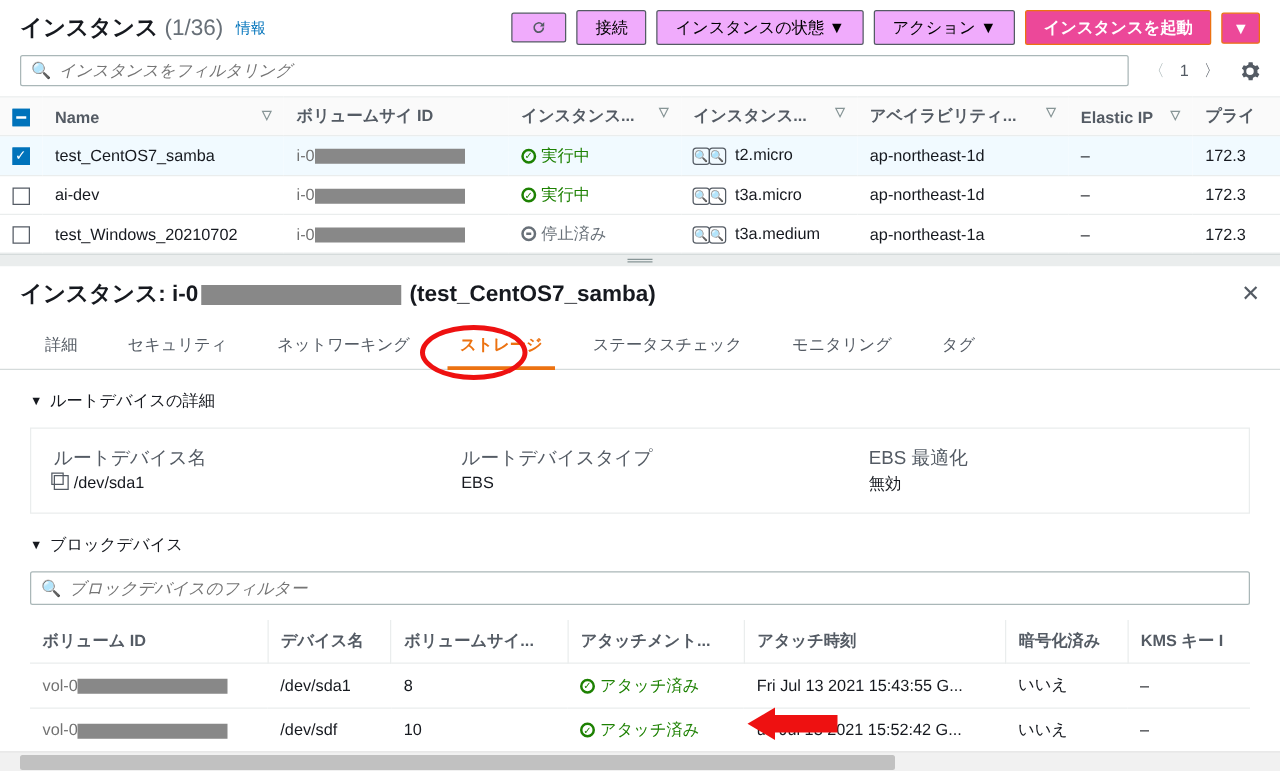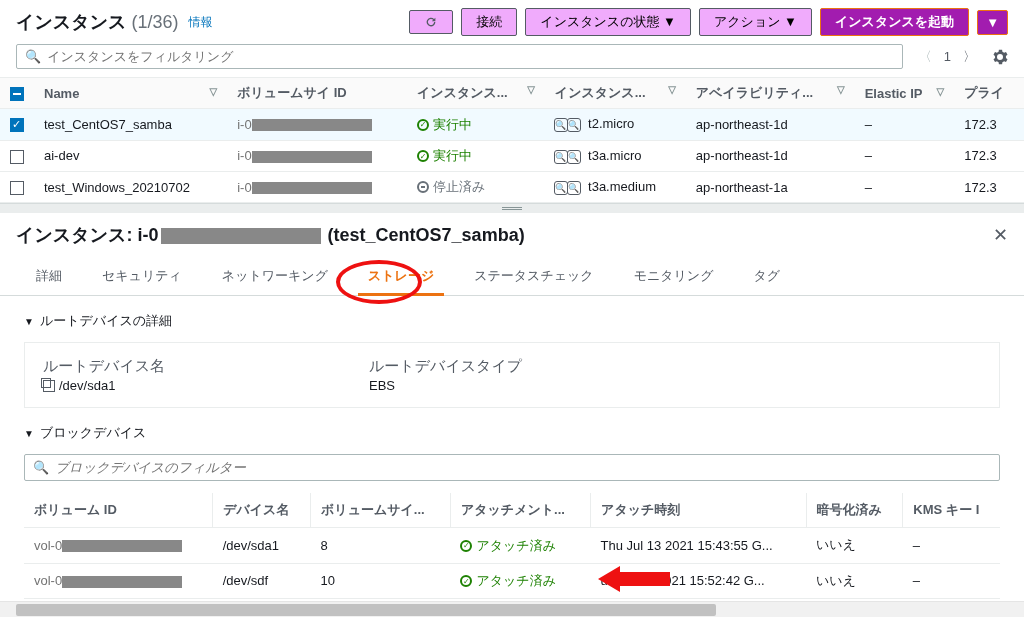--- a/index.html
+++ b/index.html
@@ -3,26 +3,26 @@
 <meta charset="utf-8">
 <style>
 *{box-sizing:border-box;margin:0;padding:0;font-family:"Amazon Ember","Helvetica Neue",Arial,sans-serif}
 body{font-size:13px;color:#16191f;background:#fff;width:1024px;height:617px;overflow:hidden}
 .header{display:flex;align-items:center;padding:8px 16px 4px;gap:10px}
 .header h1{font-size:18px;font-weight:700}
 .header .count{font-weight:400;color:#687078}
 .header .info{color:#0073bb;font-size:12px}
 .header-actions{margin-left:auto;display:flex;gap:8px;align-items:center}
 .btn{border:1px solid #545b64;background:#f0abfc;padding:4px 14px;font-size:13px;border-radius:2px;cursor:pointer;display:inline-flex;align-items:center;gap:4px}
-.btn-primary{background:#a21caf;border-color:#ec7211;color:#fff;font-weight:700}
+.btn-primary{background:#ec4899;border-color:#ec7211;color:#fff;font-weight:700}
 .btn-primary.caret{padding:4px 8px}
 .btn svg{width:14px;height:14px}
 .filter-row{padding:4px 16px 8px;display:flex;align-items:center;gap:12px}
 .filter-input{flex:1;border:1px solid #aab7b8;border-radius:2px;padding:4px 8px;display:flex;align-items:center;gap:6px;color:#687078}
-.filter-input input{border:0;outline:0;flex:1;font-size:13px;color:#8b5cf6}
+.filter-input input{border:0;outline:0;flex:1;font-size:13px;font-style:italic;color:#8b5cf6}
 .pager{display:flex;align-items:center;gap:8px;color:#545b64}
 .pager .nav{cursor:pointer;padding:2px 4px}
 .pager .nav.disabled{color:#aab7b8}
 .gear{width:16px;height:16px;color:#545b64;cursor:pointer}
 table{width:100%;border-collapse:collapse}
 .instances thead th{background:#fafafa;border-top:1px solid #eaeded;border-bottom:1px solid #eaeded;padding:6px 10px;text-align:left;font-weight:700;font-size:13px;color:#545b64;white-space:nowrap}
 .instances tbody td{border-bottom:1px solid #eaeded;padding:6px 10px;white-space:nowrap}
 .instances tbody tr.selected{background:#f1faff}
 .sort{float:right;color:#879596;font-size:10px}
 .chk{width:14px;height:14px;border:1px solid #545b64;background:#fff;display:inline-block;vertical-align:middle}
@@ -189,20 +189,24 @@
       <div class="k">ルートデバイス名</div>
       <div class="v">
           <span class="copy-icon"></span> 
           <span>/dev/sda1</span>
         </div>
     </div>
     <div>
       <div class="k">ルートデバイスタイプ</div>
       <div class="v">EBS</div>
     </div>
+    <div>
+      <div class="k">EBS 最適化</div>
+      <div class="v">無効</div>
+    </div>
   </div>
 
   <div class="sect-head">ブロックデバイス</div>
   <div class="bdev-filter">
     <span>🔍</span>
     <input placeholder="ブロックデバイスのフィルター" style="">
   </div>
 
   <table class="vol-table">
     <thead>
@@ -215,21 +219,21 @@
         <th class="sep">暗号化済み</th>
         <th>KMS キー I</th>
       </tr>
     </thead>
     <tbody id="vol-body">
         <tr>
           <td><span class="link">vol-0</span><span class="redact" style="width:120px"></span></td>
           <td>/dev/sda1</td>
           <td>8</td>
           <td><span class="status-ok"><span class="ring">✓</span> アタッチ済み</span></td>
-          <td>Thu Jul 13 2021 15:43:55 G...</td>
+          <td>Fri Jul 13 2021 15:43:55 G...</td>
           <td>いいえ</td>
           <td>–</td>
         </tr>
         <tr>
           <td><span class="link">vol-0</span><span class="redact" style="width:120px"></span></td>
           <td>/dev/sdf</td>
           <td>10</td>
           <td><span class="status-ok"><span class="ring">✓</span> アタッチ済み</span></td>
           <td>ue Jul 13 2021 15:52:42 G...</td>
           <td>いいえ</td>

